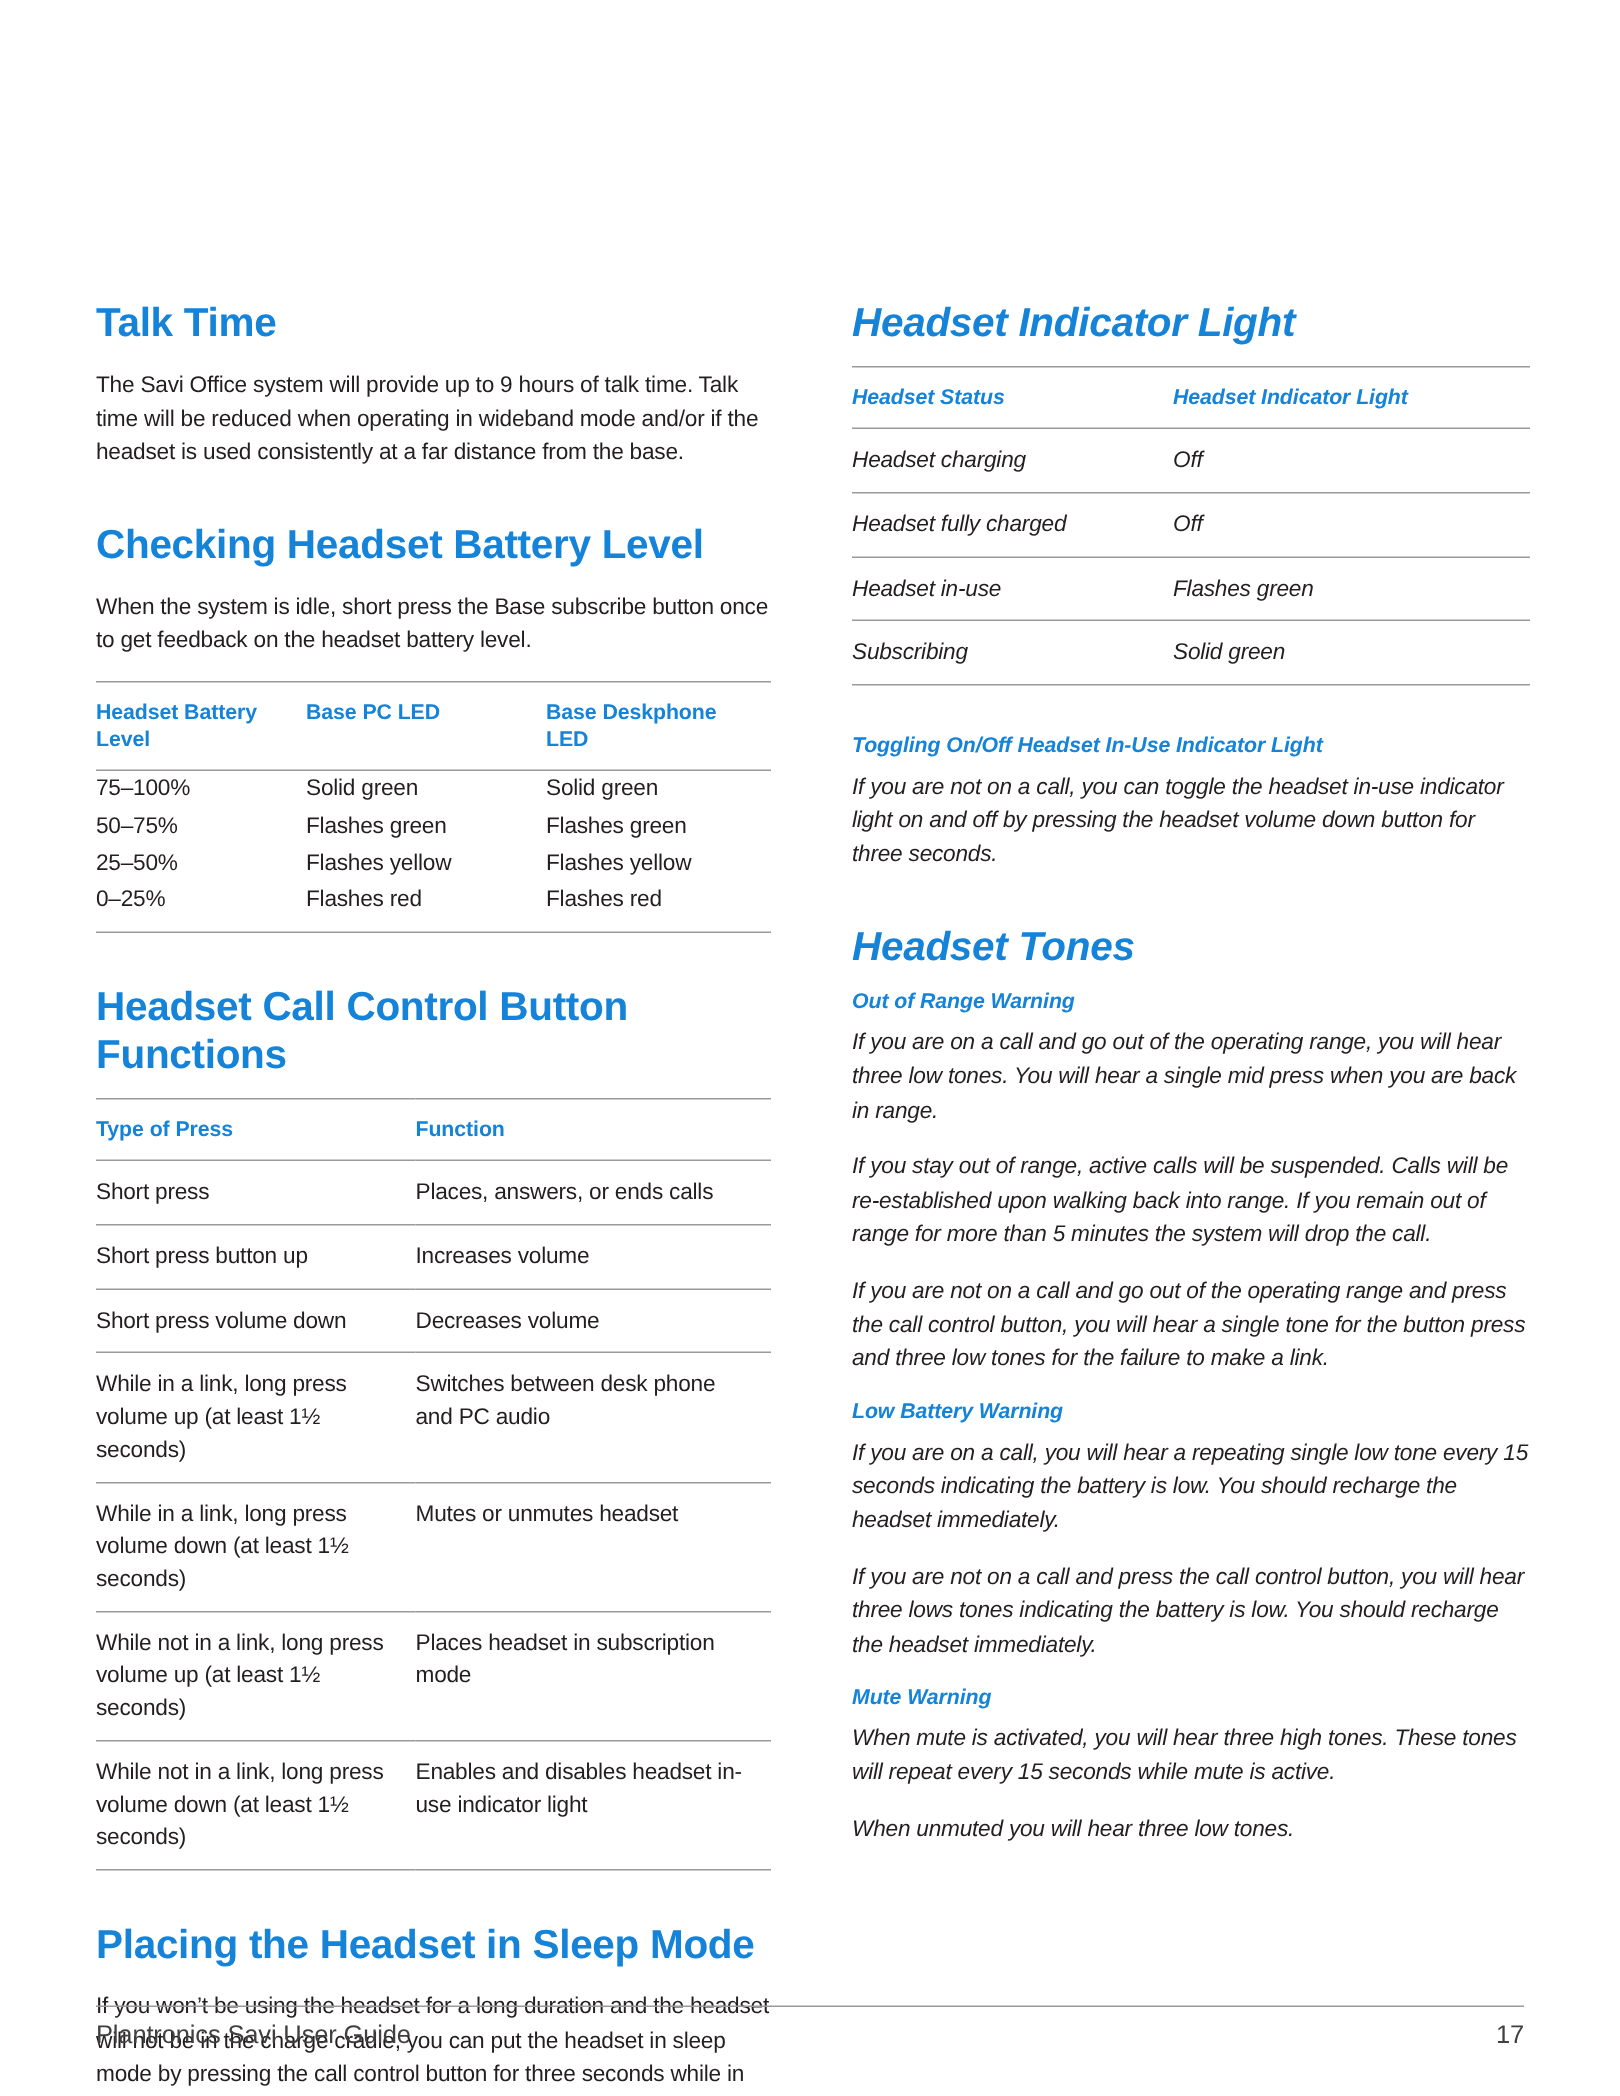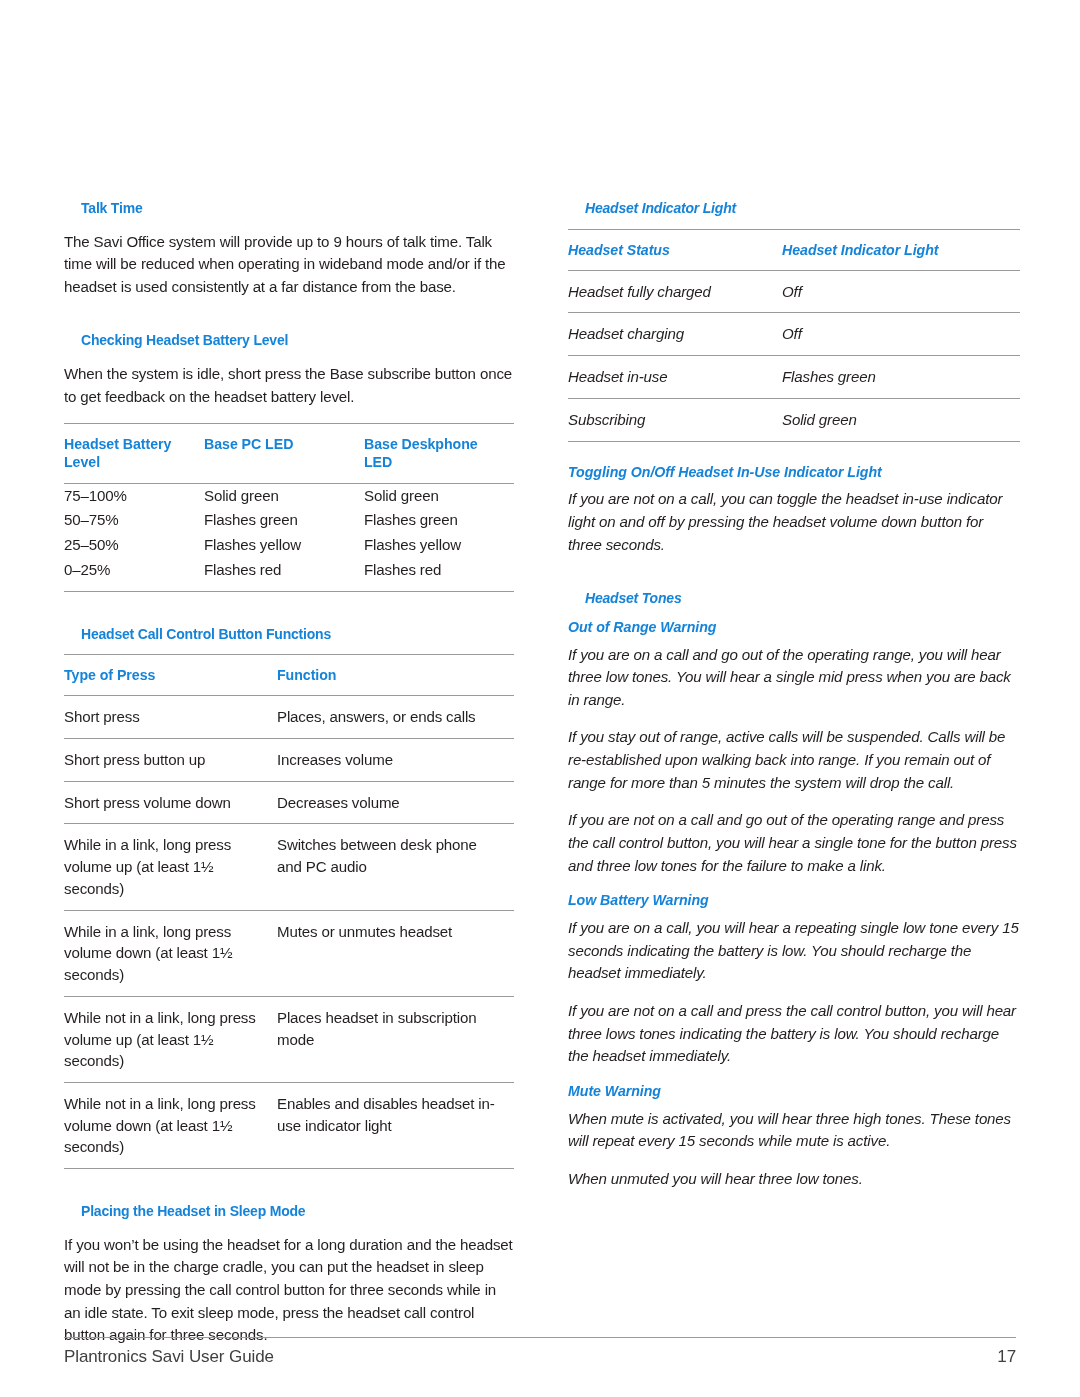--- a/index.html
+++ b/index.html
@@ -33,38 +33,38 @@
     gap: 54px;
   }
   .col {
     width: 450px;
     flex: 0 0 450px;
   }
   .col.right { width: 452px; flex: 0 0 452px; font-style: italic; }
 
   h1.sec {
     color: #1483d8;
-    font-size: 14px;
+    font-size: 27px;
     font-weight: bold;
-    margin: 0 0 14px 17px;
+    margin: 0 0 14px 0;
     letter-spacing: -0.2px;
     line-height: 1.18;
   }
   h1.sec.tight { margin-bottom: 12px; }
   h1.sec.spaced { margin-top: 34px; }
 
   h2.sub {
     color: #1483d8;
     font-size: 14.2px;
     font-weight: bold;
     margin: 0 0 7px 0;
     line-height: 1.25;
     letter-spacing: -0.05px;
   }
-  h2.sub.gap { margin-top: 22px; }
+  h2.sub.gap { margin-top: 32px; }
 
   p.body {
     font-size: 15.1px;
     line-height: 1.50;
     margin: 0 0 15px 0;
     color: #231f20;
     letter-spacing: -0.15px;
   }
   p.body:last-child { margin-bottom: 0; }
 
@@ -245,25 +245,25 @@
             <col class="c2">
           </colgroup>
         <thead>
           <tr>
             <th>Headset Status</th>
             <th>Headset Indicator Light</th>
           </tr>
         </thead>
         <tbody>
           <tr>
+            <td>Headset charging</td>
+            <td>Off</td>
+          </tr>
+          <tr>
             <td>Headset fully charged</td>
-            <td>Off</td>
-          </tr>
-          <tr>
-            <td>Headset charging</td>
             <td>Off</td>
           </tr>
           <tr>
             <td>Headset in-use</td>
             <td>Flashes green</td>
           </tr>
           <tr>
             <td>Subscribing</td>
             <td>Solid green</td>
           </tr>

